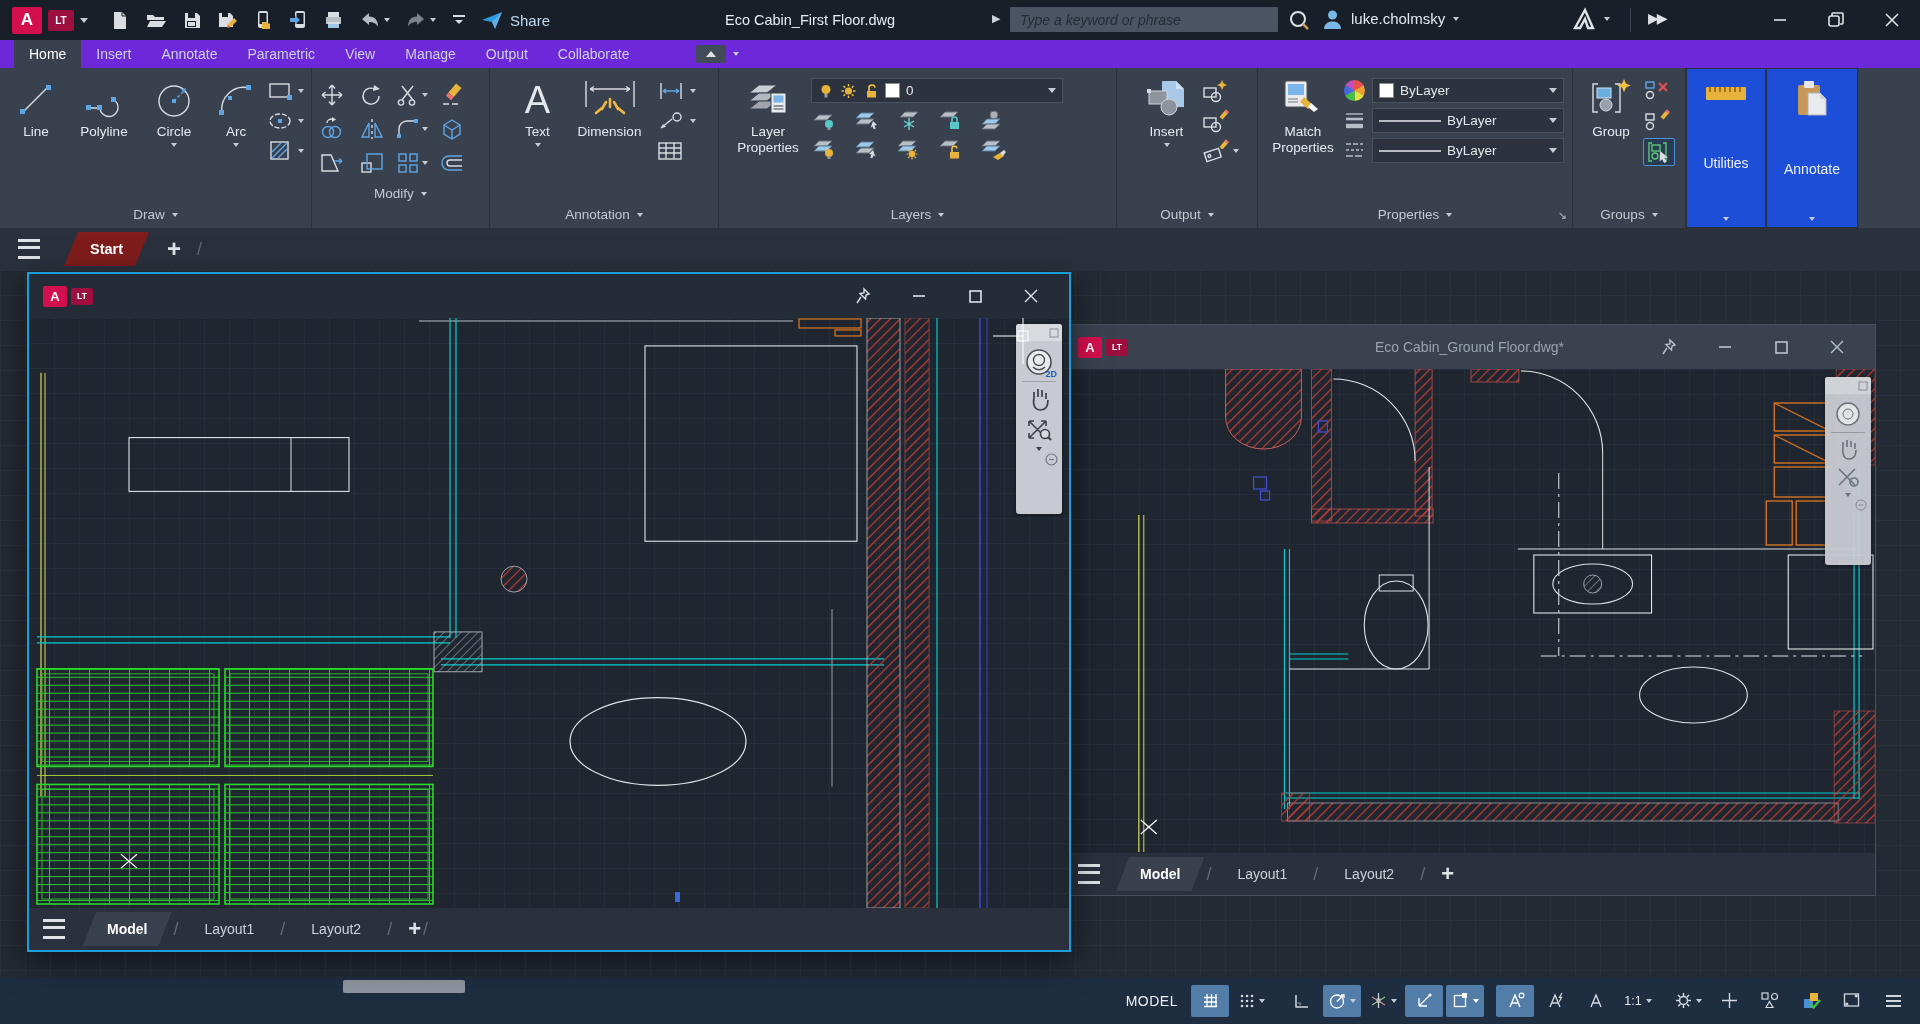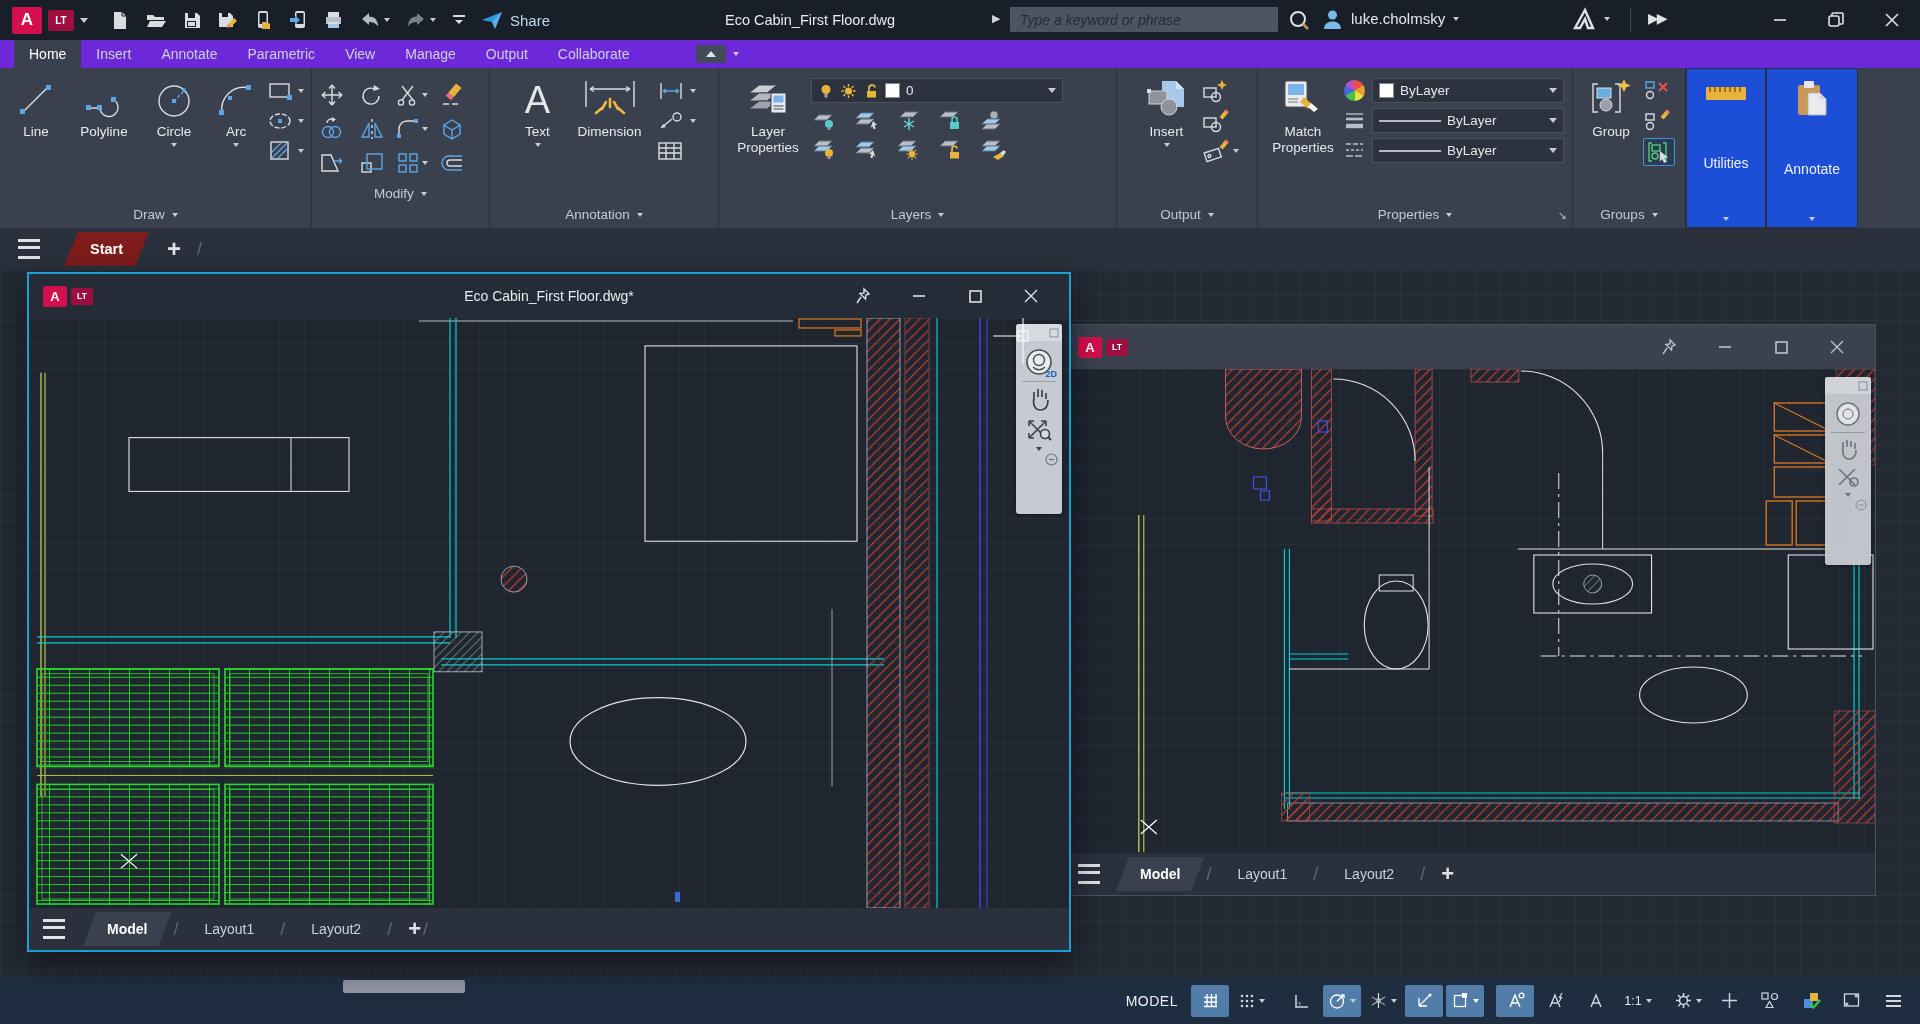--- a/index.html
+++ b/index.html
@@ -789,20 +789,21 @@
 </div>
 
 <div class="workspace">
 
   <div class="window ground">
     <div class="wtb">
       <div class="wlogo">
         <div class="logo-a">A</div>
         <div class="logo-lt">LT</div>
       </div>
+      <div class="wtitle">Eco Cabin_Ground Floor.dwg*</div>
       <div class="wbtns">
         <div>
             <svg width="16" height="18">
               <path d="M9 2l5 5-3 1-0.5 4L5 6.5 9 6zM6 10l-4 6" stroke="#b9c2ce" fill="none" stroke-width="1.4"></path>
             </svg>
           </div>
         <div>
             <svg width="14" height="14">
               <path d="M1 7h12" stroke="#b9c2ce" stroke-width="1.6"></path>
             </svg>
@@ -917,21 +918,20 @@
       <div class="fplus">+</div>
     </div>
   </div>
 
   <div class="window first">
     <div class="wtb">
       <div class="wlogo">
         <div class="logo-a">A</div>
         <div class="logo-lt">LT</div>
       </div>
-      <div class="wtitle">Eco Cabin_First Floor.dwg*</div>
       <div class="wbtns">
         <div>
             <svg width="16" height="18">
               <path d="M9 2l5 5-3 1-0.5 4L5 6.5 9 6zM6 10l-4 6" stroke="#dfe3e7" fill="none" stroke-width="1.4"></path>
             </svg>
           </div>
         <div>
             <svg width="14" height="14">
               <path d="M1 7h12" stroke="#dfe3e7" stroke-width="1.6"></path>
             </svg>

